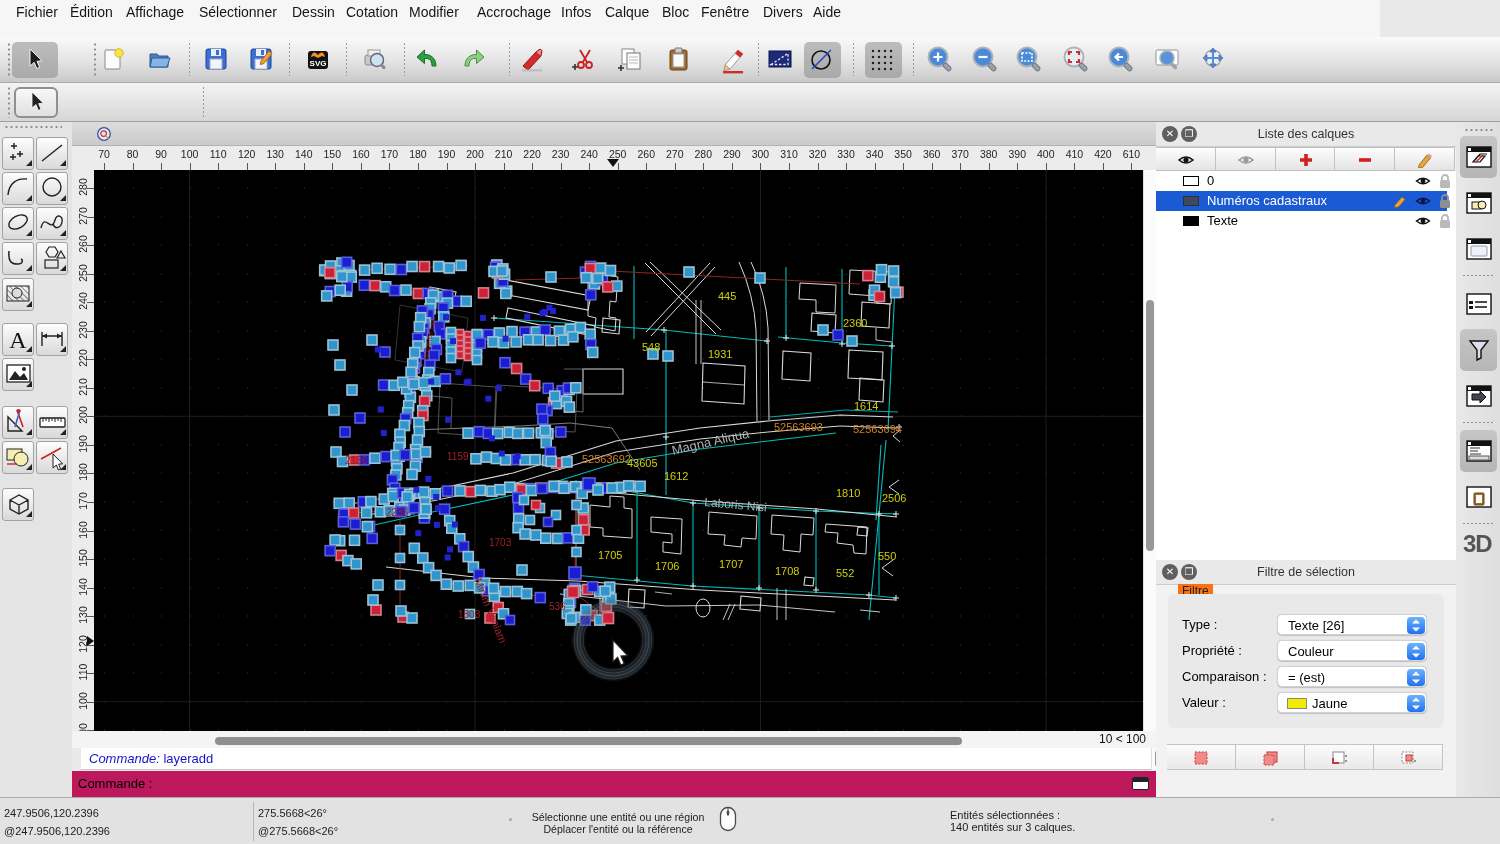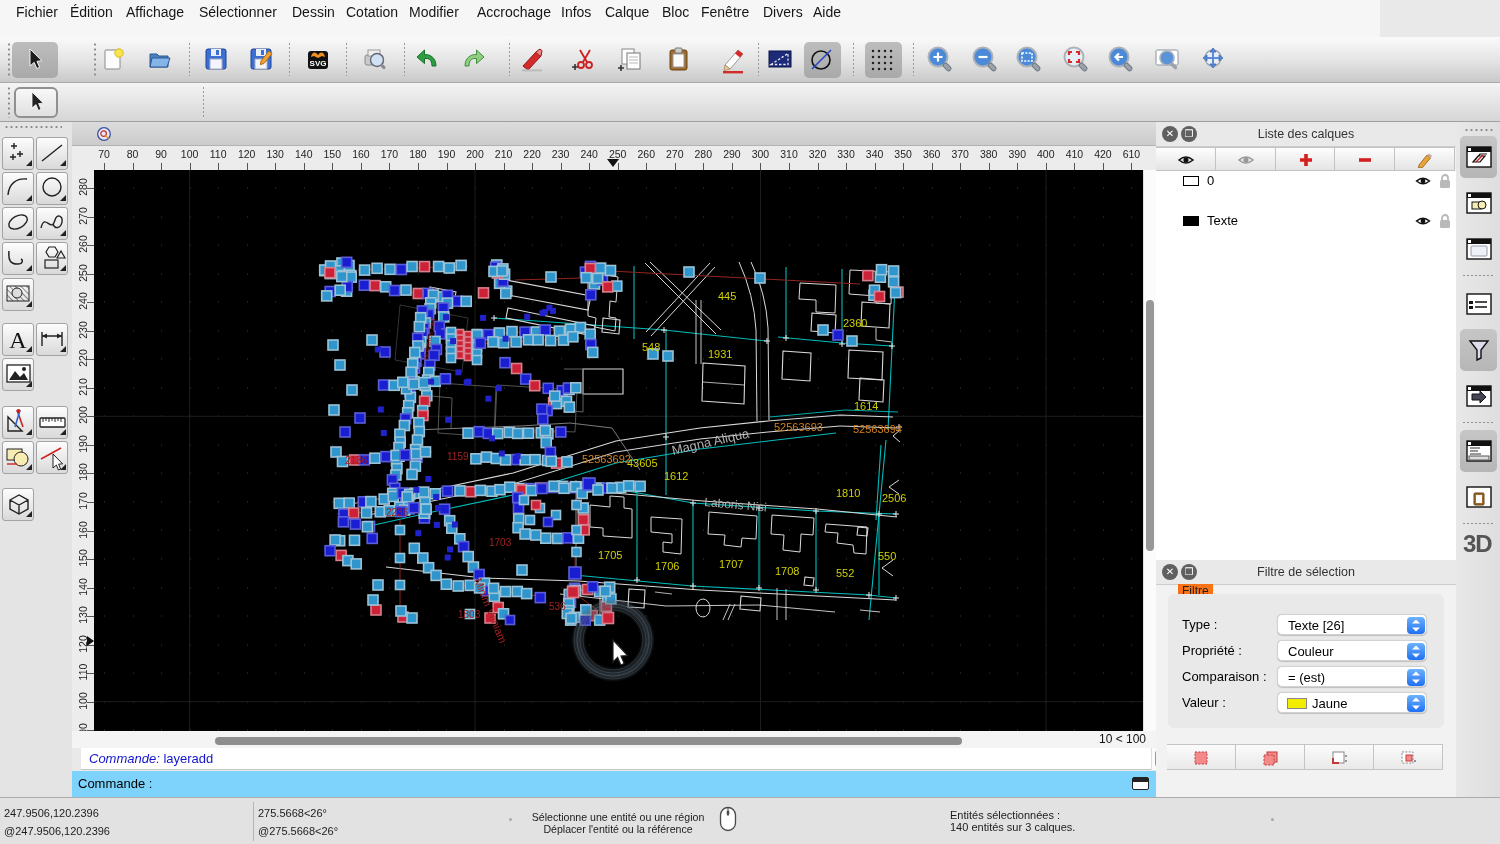--- a/index.html
+++ b/index.html
@@ -25,21 +25,21 @@
 .htick{position:absolute;top:17px;width:1px;height:7px;background:#555;}
 .vtick{position:absolute;left:15px;width:7px;height:1px;background:#555;}
 #canvas{left:22px;top:48px;width:1049px;height:561px;background:#000;}
 #vsb{left:1071px;top:48px;width:13px;height:561px;background:#fbfbfb;border-left:1px solid #e0e0e0;}
 #vsb .th{position:absolute;left:2px;width:8px;border-radius:4px;background:#989898;}
 #hsb{left:0;top:609px;width:1084px;height:17px;background:#f4f4f4;}
 #hsb .th{position:absolute;top:6px;height:8px;border-radius:4px;background:#8e8e8e;}
 #hsb .lbl{position:absolute;right:10px;top:1px;font-size:12px;color:#111;margin-left:40px;}
 #cmdhist{left:81px;top:748px;width:1084px;height:22px;background:#fff;border-bottom:1px solid #c6c6c6;}
 #cmdhist .t{position:absolute;left:8px;top:3px;font-size:13px;color:#1414cc;}
-#cmdin{left:72px;top:771px;width:1084px;height:36px;background:#7dd3fc;}
+#cmdin{left:72px;top:771px;width:1084px;height:36px;background:#be185d;}
 #cmdin .l{position:absolute;left:6px;top:5px;font-size:13px;color:#000;}
 #statusbar{left:0;top:797px;width:1500px;height:47px;background:#e2e2e2;border-top:1px solid #ababab;font-size:11px;color:#1c1c1c;}
 #statusbar div{position:absolute;}
 #dock{left:1156px;top:122px;width:300px;height:675px;background:#f2f2f2;}
 .phead{position:absolute;left:0;width:300px;height:25px;background:#e9e9e9;border-bottom:1px solid #cdcdcd;}
 .phead .t{position:absolute;left:0;width:100%;text-align:center;top:5px;font-size:12.5px;color:#333;}
 .cbtn{position:absolute;top:4px;width:16px;height:16px;border-radius:8px;background:#606060;color:#fff;text-align:center;font-size:10px;line-height:16px;}
 .ltcell{position:absolute;top:0;height:24px;background:linear-gradient(#fdfdfd,#e4e4e4);border:1px solid #c2c2c2;border-left:none;}
 .lrow{position:absolute;left:0;width:291px;height:20px;font-size:13px;color:#000;}
 .sw{position:absolute;left:27px;top:5px;width:16px;height:10px;border:1px solid #000;}
@@ -1146,20 +1146,35 @@
       <div class="abs" style="left:51px;top:2px">0</div>
       <div class="abs" style="left:259px;top:3px"><svg width="16" height="14" viewBox="0 0 16 14" style="">
           <path d="M1.5,7 Q8,1.5 14.5,7 Q8,12.5 1.5,7 Z" fill="none" stroke="#111" stroke-width="1.5"></path>
           <circle cx="8" cy="7" r="2.4" fill="#111"></circle>
         </svg></div>
       <div class="abs" style="left:281px;top:2px"><svg width="16" height="16" viewBox="0 0 16 16" style="">
           <rect x="3" y="7" width="10" height="8" rx="1.5" fill="#b9b9b9"></rect>
           <path d="M5,7 V5 a3,3 0 0 1 6,0 V7" fill="none" stroke="#b9b9b9" stroke-width="1.8"></path>
         </svg></div>
     </div>
+    <div class="lrow" style="top:69px;background:#1b5ad5;color:#fff">
+      <div class="sw" style="background:#3d4a5d;border-color:#28303f"></div>
+      <div class="abs" style="left:51px;top:2px">Numéros cadastraux</div>
+      <div class="abs" style="left:237px;top:3px"><svg width="16" height="14" viewBox="0 0 16 14" style="">
+          <path d="M2,11 L9,3 L12,5.5 L5.5,13 L1.5,13.6 Z" fill="#e8a33c" stroke="#8a6010" stroke-width=".7"></path>
+        </svg></div>
+      <div class="abs" style="left:259px;top:3px"><svg width="16" height="14" viewBox="0 0 16 14" style="">
+          <path d="M1.5,7 Q8,1.5 14.5,7 Q8,12.5 1.5,7 Z" fill="none" stroke="#08184a" stroke-width="1.5"></path>
+          <circle cx="8" cy="7" r="2.4" fill="#08184a"></circle>
+        </svg></div>
+      <div class="abs" style="left:281px;top:2px"><svg width="16" height="16" viewBox="0 0 16 16" style="">
+          <rect x="3" y="7" width="10" height="8" rx="1.5" fill="#8e8e8e"></rect>
+          <path d="M5,7 V5 a3,3 0 0 1 6,0 V7" fill="none" stroke="#8e8e8e" stroke-width="1.8"></path>
+        </svg></div>
+    </div>
     <div class="lrow" style="top:89px">
       <div class="sw" style="background:#000"></div>
       <div class="abs" style="left:51px;top:2px">Texte</div>
       <div class="abs" style="left:259px;top:3px"><svg width="16" height="14" viewBox="0 0 16 14" style="">
           <path d="M1.5,7 Q8,1.5 14.5,7 Q8,12.5 1.5,7 Z" fill="none" stroke="#111" stroke-width="1.5"></path>
           <circle cx="8" cy="7" r="2.4" fill="#111"></circle>
         </svg></div>
       <div class="abs" style="left:281px;top:2px"><svg width="16" height="16" viewBox="0 0 16 16" style="">
           <rect x="3" y="7" width="10" height="8" rx="1.5" fill="#b9b9b9"></rect>
           <path d="M5,7 V5 a3,3 0 0 1 6,0 V7" fill="none" stroke="#b9b9b9" stroke-width="1.8"></path>

